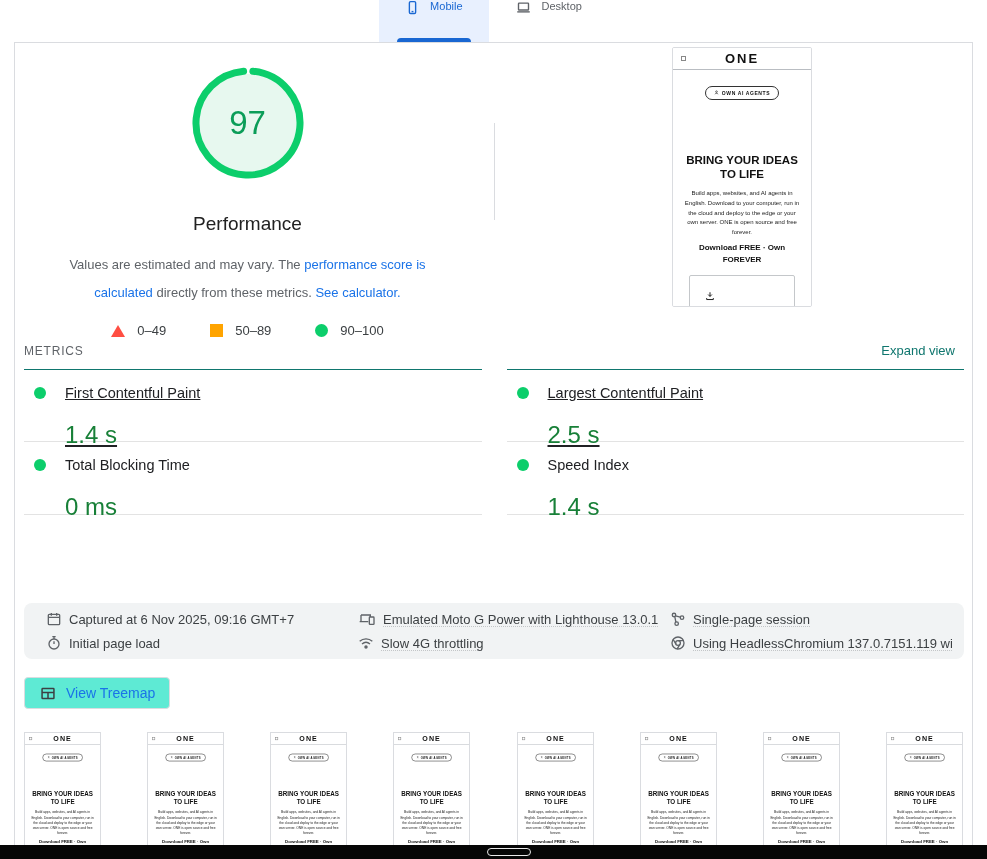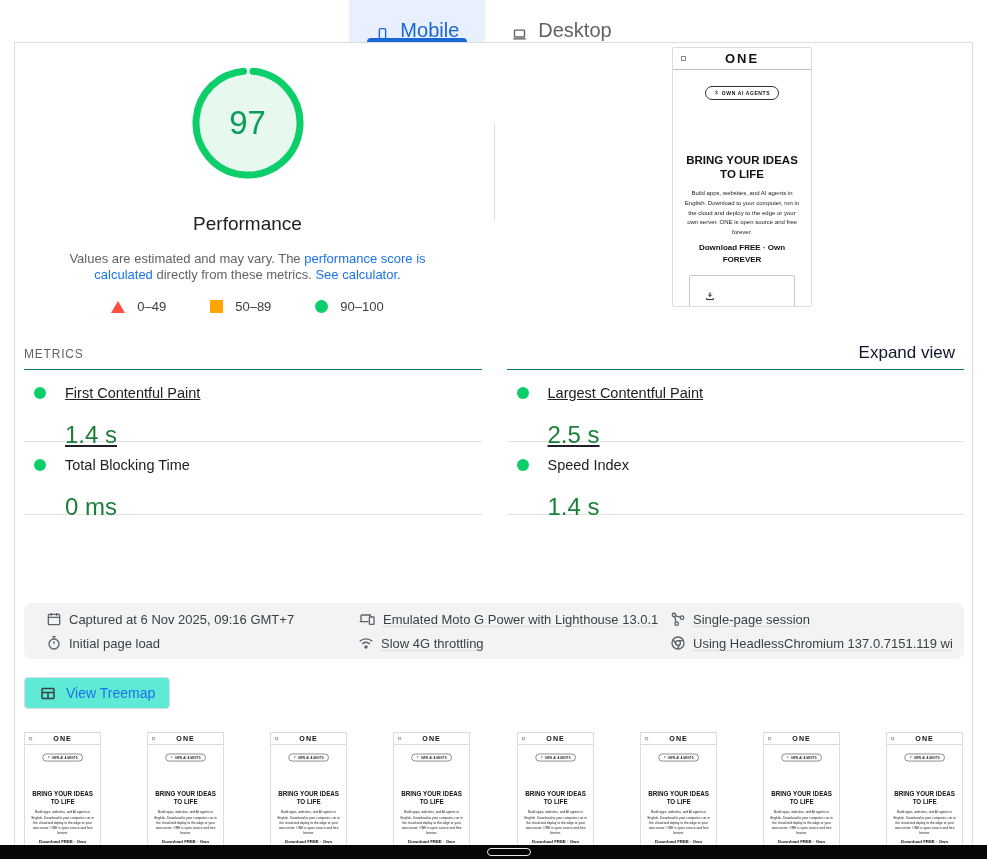--- a/index.html
+++ b/index.html
@@ -4,35 +4,35 @@
 <style>
   * { margin:0; padding:0; box-sizing:border-box; }
   html,body { width:987px; height:859px; }
   body {
     font-family:"Liberation Sans", sans-serif;
     background:#fff; color:#202124; position:relative; overflow:hidden;
   }
 
   
   .tabbar { position:absolute; top:0; left:0; width:100%; height:42px; display:flex; justify-content:center; z-index:3; }
-  .tab { position:relative; display:flex; align-items:flex-end; gap:10px; padding:0 26px; font-size:20px; font-weight:500; color:#5f6368; cursor:pointer; }
+  .tab { position:relative; display:flex; align-items:flex-start; gap:10px; padding:0 26px; font-size:11px; font-weight:500; color:#5f6368; cursor:pointer; }
   .tab.selected { background:#e8f0fe; color:#1967d2; }
   .tab.selected::after { content:""; position:absolute; left:18px; right:18px; bottom:0; height:4px; background:#1967d2; border-radius:4px 4px 0 0; }
   .tab svg { display:block; }
 
   
   .card { position:absolute; top:42px; left:14px; width:959px; height:817px; background:#fff; border:1px solid #dadce0; border-bottom:none; }
 
   
   .score-col { position:absolute; left:0; top:0; width:465px; text-align:center; }
   .gauge { position:relative; width:112px; height:112px; margin:24px auto 0; }
   .gauge svg { display:block; }
   .gauge-num { position:absolute; inset:0; display:flex; align-items:center; justify-content:center; font-size:33px; color:#0b9d58; }
   .score-title { margin-top:34px; font-size:19px; color:#212121; }
-  .score-desc { width:374px; margin:16px auto 0; font-size:13px; line-height:16px; color:#5f6368; }
+  .score-desc { width:374px; margin:16px auto 0; font-size:13px; line-height:28px; color:#5f6368; }
   .score-desc a { color:#1a73e8; text-decoration:none; cursor:pointer; }
   .legend { margin-top:16px; display:flex; justify-content:center; gap:44px; font-size:13px; color:#3c4043; }
   .legend-item { display:flex; align-items:center; gap:12px; }
   .lg-triangle { width:0; height:0; border-left:7px solid transparent; border-right:7px solid transparent; border-bottom:12px solid #ff4e42; }
   .lg-square { width:13px; height:13px; background:#ffa400; }
   .lg-circle { width:13px; height:13px; border-radius:50%; background:#0cce6b; }
 
   .v-divider { position:absolute; left:479px; top:80px; width:1px; height:97px; background:#dadce0; }
 
   
@@ -45,21 +45,21 @@
   .shot-badge-row { text-align:center; margin-top:11px; }
   .shot-badge { display:inline-flex; align-items:center; gap:3px; border:1px solid #333; border-radius:8px; padding:3px 8px; font-size:5px; font-weight:700; letter-spacing:.6px; }
   .shot-heading { margin-top:53px; font-size:11.5px; font-weight:800; text-align:center; line-height:1.3; padding:0 8px; }
   .shot-body { margin-top:7px; font-size:6px; line-height:1.6; text-align:center; padding:0 11px; color:#222; }
   .shot-cta { margin:5px auto 0; width:104px; font-size:8px; font-weight:800; text-align:center; line-height:1.45; }
   .shot-box { margin:9px auto 0; width:106px; height:42px; border:1px solid #c4c7ca; border-radius:2px; display:flex; align-items:center; padding-left:15px; }
 
   
   .metrics-head { position:absolute; top:300px; left:9px; right:17px; display:flex; justify-content:space-between; align-items:baseline; }
   .metrics-label { font-size:12px; letter-spacing:.8px; color:#5f6368; font-weight:500; }
-  .expand-view { font-size:17px; color:#0f172a; cursor:pointer; }
+  .expand-view { font-size:13px; color:#0f766e; cursor:pointer; }
 
   .metrics-grid { position:absolute; top:326px; left:9px; width:940px; display:grid; grid-template-columns:1fr 1fr; column-gap:25px; }
   .metric { border-bottom:1px solid #e3e3e3; padding-top:15px; height:73px; }
   .metric.row1 { border-top:1px solid #0f766e;text-decoration:underline; }
   .metric.empty { border:none; }
   .metric-head { display:flex; align-items:center; }
   .metric-dot { width:12px; height:12px; border-radius:50%; background:#0cce6b; margin-left:10px; margin-right:19px; flex:none; }
   .metric-name { font-size:14.5px; color:#202124; }
   .metric-value { margin-left:41px; margin-top:20px; font-size:24px; color:#188038; }
 

